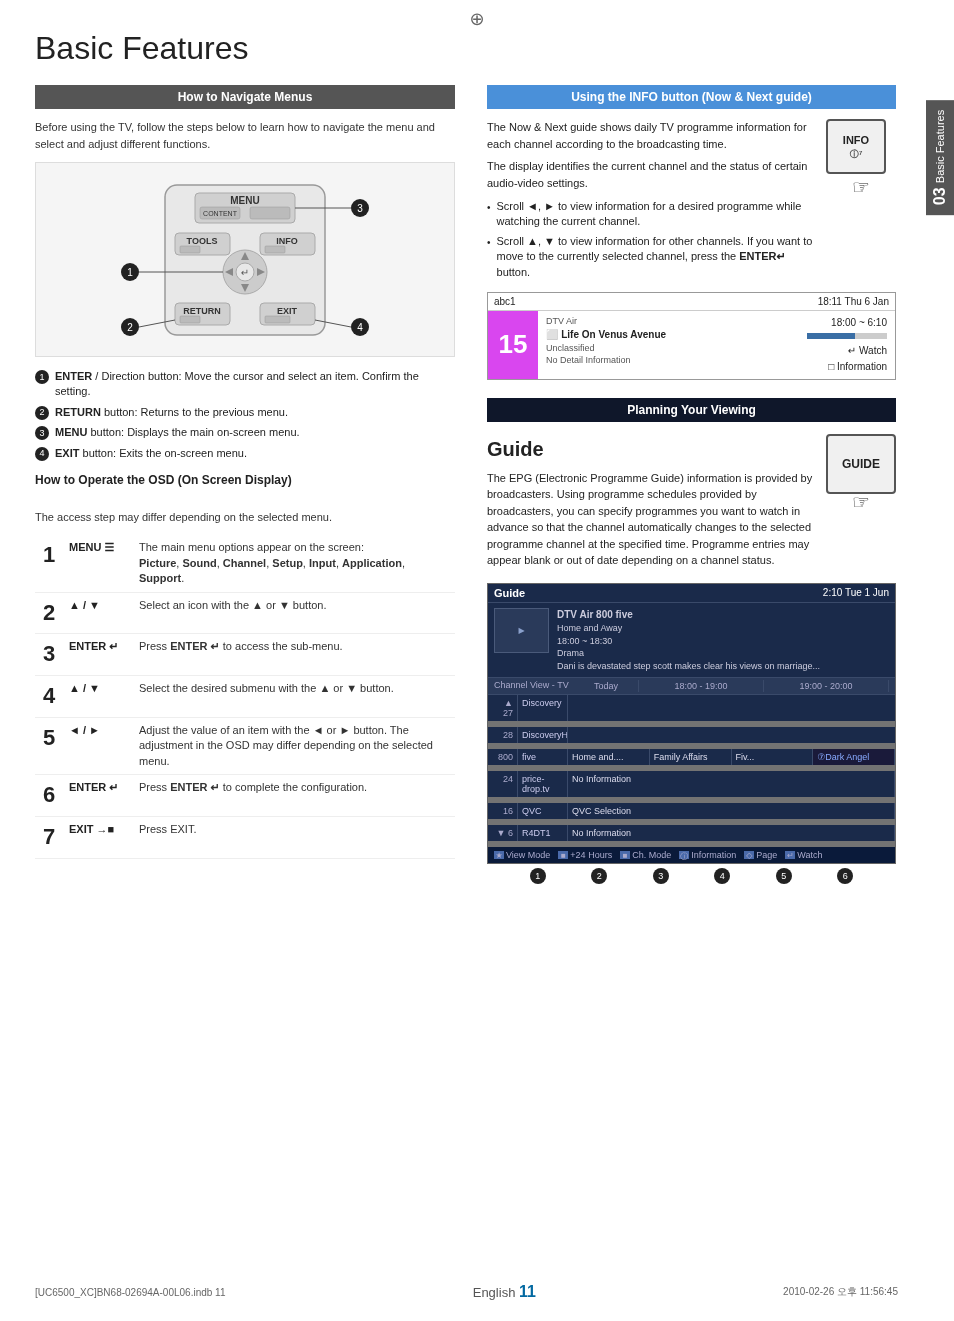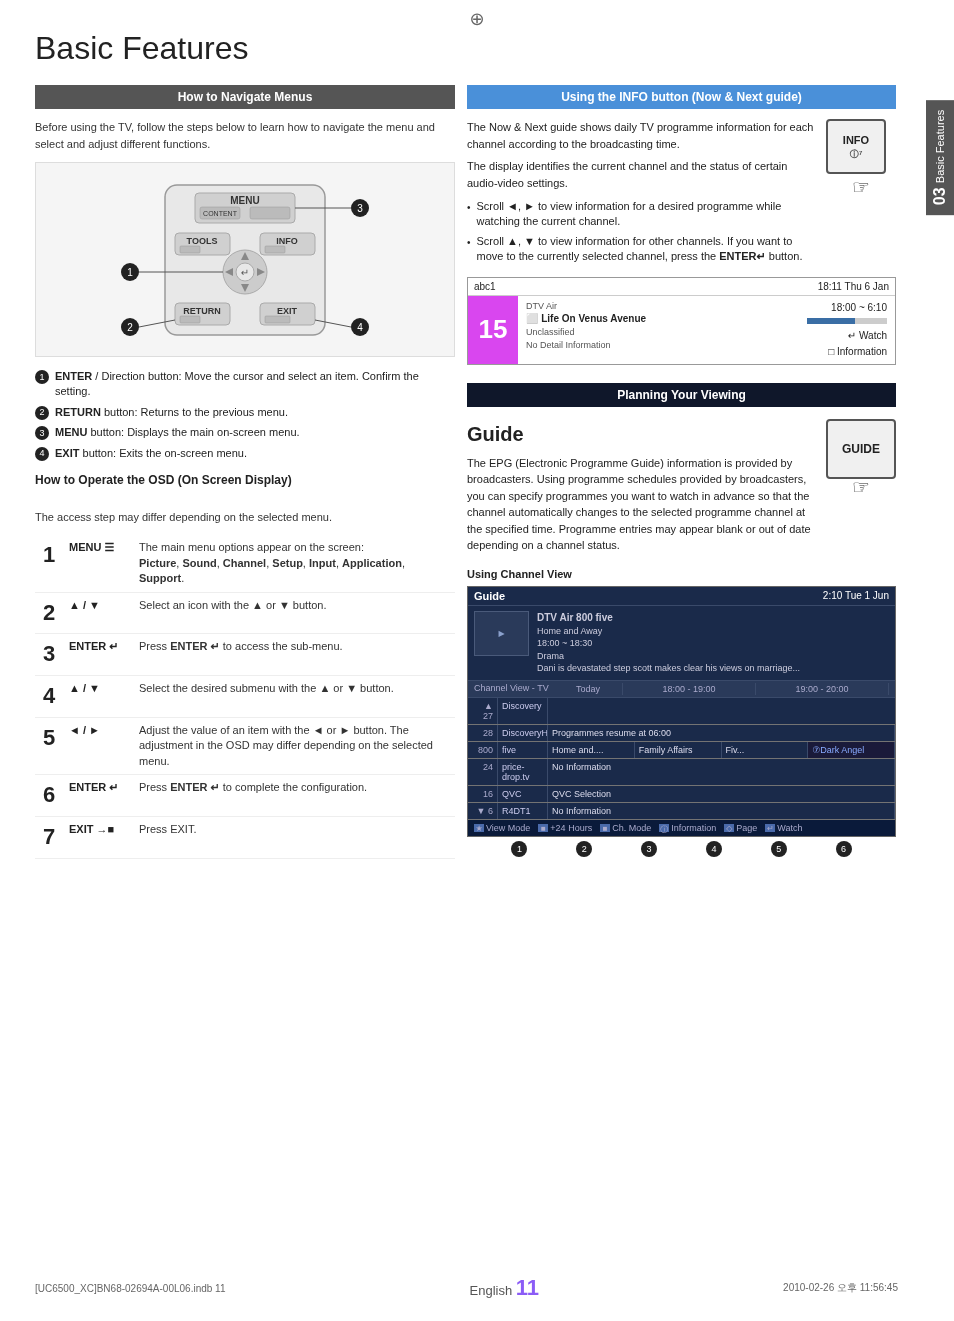--- a/index.html
+++ b/index.html
@@ -55,21 +55,21 @@
     .page-title {
       font-size: 32px;
       font-weight: 300;
       color: #222;
       margin-bottom: 18px;
       border-bottom: none;
     }
 
     .two-col {
       display: flex;
-      gap: 12px;
+      gap: 32px;
     }
 
     .left-col {
       width: 420px;
       flex-shrink: 0;
     }
 
     .right-col {
       flex: 1;
     }
@@ -437,21 +437,21 @@
 
     .guide-time-cell {
       flex: 1;
       text-align: center;
       border-right: 1px solid #3a4a6a;
       padding: 1px 2px;
     }
 
     .guide-box-row {
       display: flex;
-      border-bottom: 1px solid #737373;
+      border-bottom: 6px solid #737373;
       font-size: 9px;
       align-items: stretch;
     }
 
     .guide-ch-num {
       width: 30px;
       padding: 3px 4px;
       border-right: 1px solid #3a4a6a;
       color: #aac;
       text-align: right;
@@ -533,23 +533,23 @@
       background: #222;
       color: #fff;
       border-radius: 50%;
       font-size: 9px;
       display: flex;
       align-items: center;
       justify-content: center;
     }
 
     .page-number {
-      font-size: 22px;
-      font-weight: bold;
-      color: #8b5cf6;
+      font-size: 16px;
+      font-weight: bold;
+      color: #0369a1;
     }
 
     .english-label {
       font-size: 13px;
       color: #555;
     }
 
     .footer-bar {
       position: absolute;
       bottom: 20px;
@@ -775,21 +775,20 @@
             <p style="font-size:11px;line-height:1.5;">The EPG (Electronic Programme Guide) information is provided by broadcasters. Using programme schedules provided by broadcasters, you can specify programmes you want to watch in advance so that the channel automatically changes to the selected programme channel at the specified time. Programme entries may appear blank or out of date depending on a channel status.</p>
           </div>
           <div>
             <div class="guide-button-box">
               <span>GUIDE</span>
             </div>
             <div style="font-size:20px;text-align:center;margin-top:-4px;">☞</div>
           </div>
         </div>
 
-        <p class="channel-view-title">Using  Channel View</p>
 
         <div class="guide-box">
 
           <div class="guide-box-header">
             <span class="guide-box-header-title">Guide</span>
             <span>2:10 Tue 1 Jun</span>
           </div>
 
           <div class="guide-box-preview">
             <div class="preview-thumb">
@@ -813,23 +812,20 @@
             </div>
           </div>
 
           <div class="guide-box-row">
             <div class="guide-ch-num">▲ 27</div>
             <div class="guide-ch-name">Discovery</div>
           </div>
           <div class="guide-box-row">
             <div class="guide-ch-num">28</div>
             <div class="guide-ch-name">DiscoveryH&amp;L</div>
-            <div class="guide-ch-programs">
-              <div class="guide-prog" style="flex:4;">Programmes resume at 06:00</div>
-            </div>
           </div>
           <div class="guide-box-row">
             <div class="guide-ch-num">800</div>
             <div class="guide-ch-name">five</div>
             <div class="guide-ch-programs">
               <div class="guide-prog" style="flex:1;">Home and....</div>
               <div class="guide-prog" style="flex:1;">Family Affairs</div>
               <div class="guide-prog" style="flex:1;">Fiv...</div>
               <div class="guide-prog dark-angel" style="flex:1;">⑦Dark Angel</div>
             </div>

